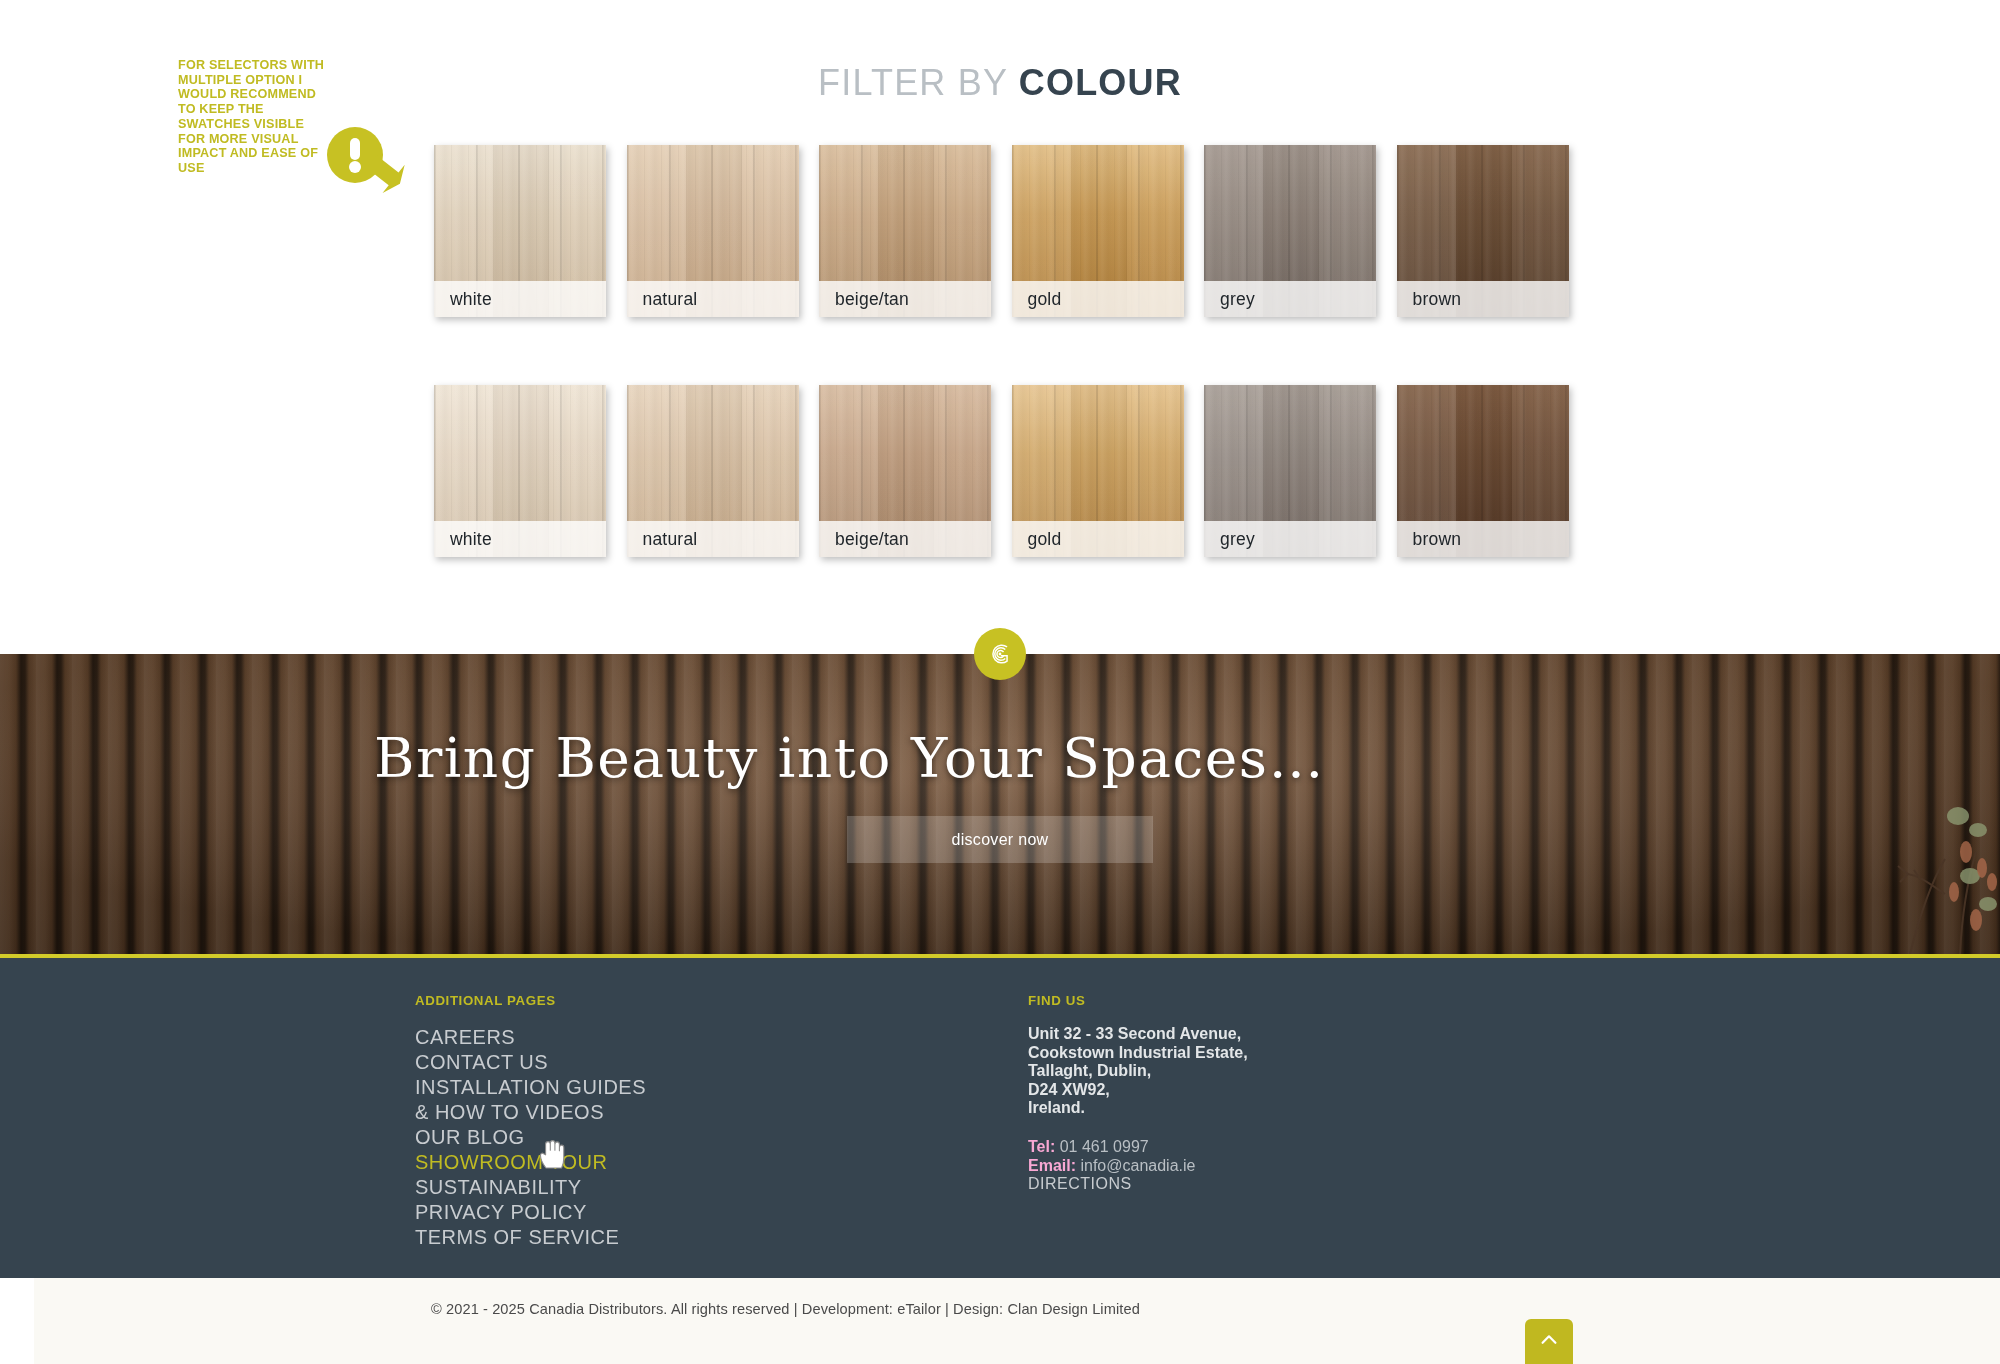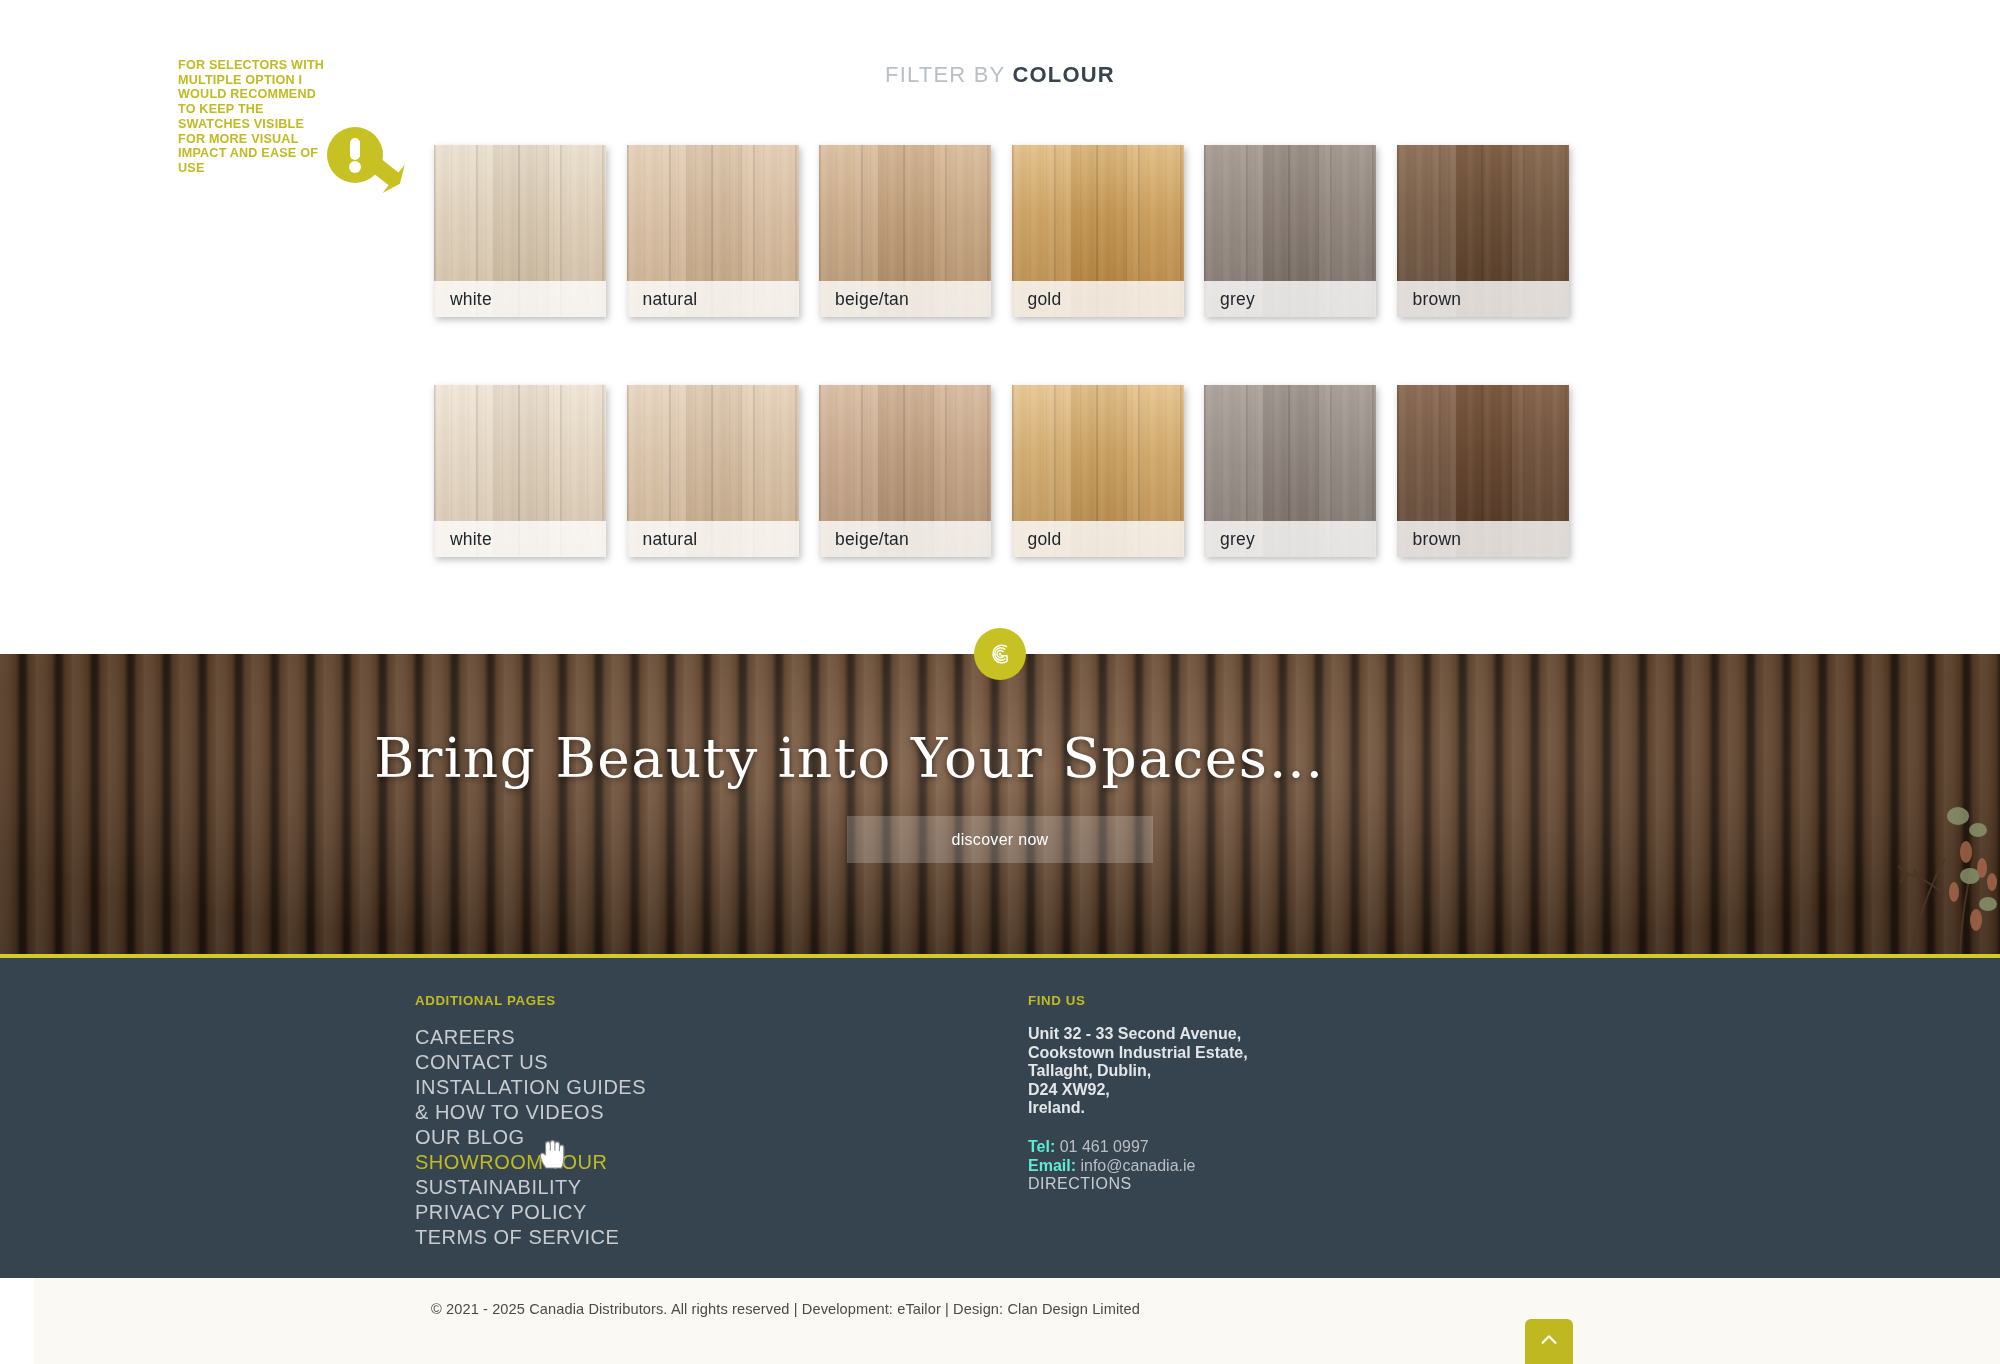--- a/index.html
+++ b/index.html
@@ -15,21 +15,21 @@
   .annotation {
     position: absolute; left: 178px; top: 58px; width: 150px;
     color: #c0bb22; font-weight: bold; font-size: 12.6px;
     line-height: 14.7px; letter-spacing: .2px; text-transform: uppercase;
   }
   .annot-icon { position: absolute; left: 325px; top: 125px; width: 80px; height: 68px; }
 
   
   .filter-heading {
     position: absolute; top: 62px; left: 0; width: 2000px; text-align: center;
-    font-size: 22px; letter-spacing: 1.2px;
+    font-size: 36px; letter-spacing: 1.2px;
   }
   .filter-heading .light { color: #b9bfc4; font-weight: 400; }
   .filter-heading .bold { color: #36444f; font-weight: bold; }
 
   
   .swatch-grid { position: absolute; left: 434px; top: 145px; width: 1140px; }
   .swatch-row { display: flex; gap: 20.5px; margin-bottom: 68px; }
   .swatch {
     position: relative; width: 172px; height: 172px;
     box-shadow: 2px 3px 7px rgba(0,0,0,.26);
@@ -109,21 +109,21 @@
   }
   .f-col { position: absolute; top: 35px; }
   .col-links { }
   .col-links a {
     display: block; color: #c8ccd0; font-size: 20px; letter-spacing: .5px;
     text-decoration: none; line-height: 25px; text-transform: uppercase;
   }
   .col-links a.hovered { color: #c0bb22; }
   .addr { font-size: 16px; line-height: 18.5px; color: #e3e6e8; font-weight: bold; }
   .addr-contact { margin-top: 19px; font-size: 16px; line-height: 19px; }
-  .addr-contact b { color: #5eead4; }
+  .addr-contact b { color: #f9a8d4; }
   .addr-contact span { color: #b9bfc4; }
   .directions {
     display: block; color: #c8ccd0; font-size: 16px;
     letter-spacing: .5px; text-decoration: none; text-transform: uppercase;
   }
 
   
   .brand { position: absolute; left: 1318px; top: 22px; width: 260px; }
   .brand-word {
     font-family: "DejaVu Serif", serif; font-size: 47px; color: #fff;

